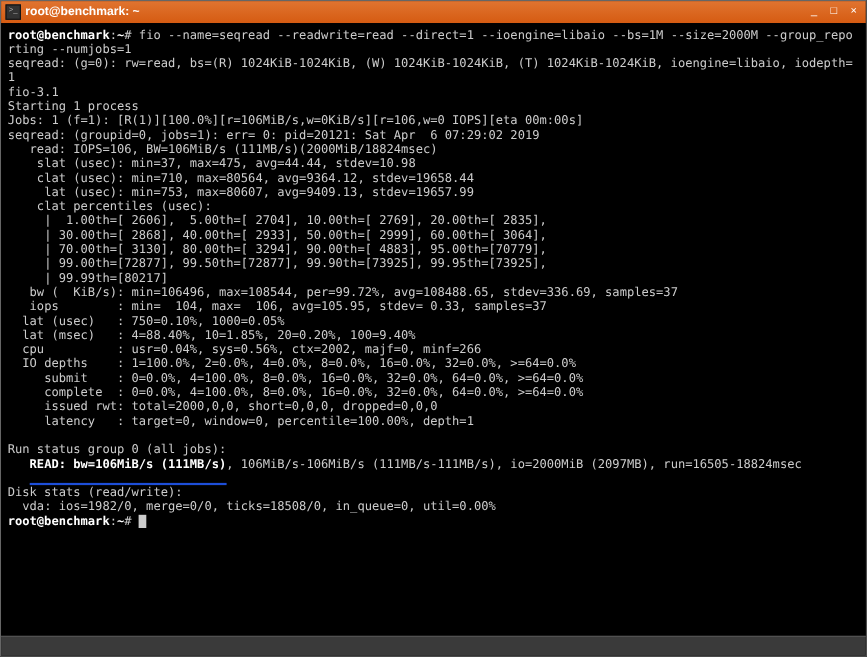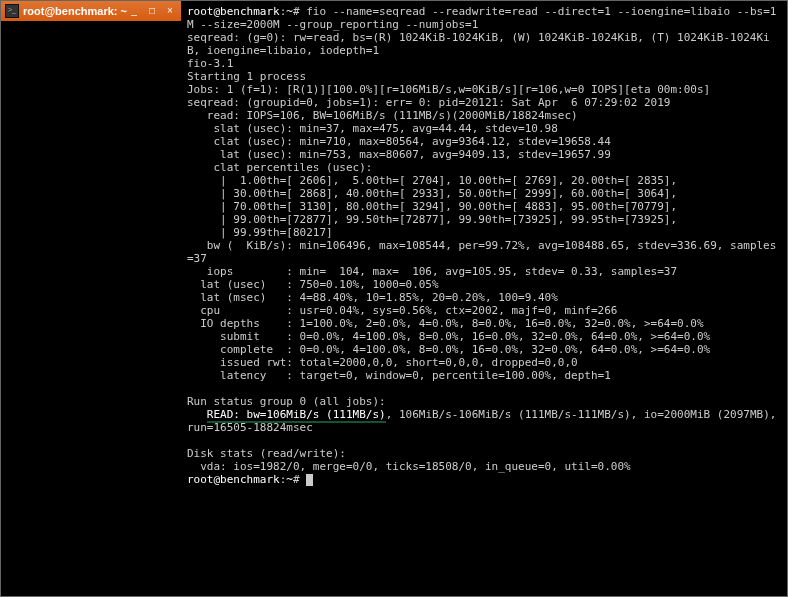--- a/index.html
+++ b/index.html
@@ -8,21 +8,21 @@
     width: 788px;
     height: 597px;
     font-family: "DejaVu Sans Mono", "Liberation Mono", monospace;
     overflow: hidden;
   }
   .window {
     width: 788px;
     height: 597px;
     background: #000;
     display: flex;
-    flex-direction: row;
+    flex-direction: column;
     border: 1px solid #666;
   }
   .titlebar {
     background: linear-gradient(to bottom, #e07430, #d55b12);
     height: 20px;
     display: flex;
     align-items: center;
     padding: 0 4px;
     font-size: 11px;
     color: #fff;
@@ -64,26 +64,26 @@
     flex: 1;
     background: #000;
     color: #ccc;
     padding: 4px 6px;
     font-size: 11px;
     line-height: 13px;
     white-space: pre-wrap;
     word-break: break-all;
     overflow: hidden;
   }
-  .terminal .white { color: #fff; font-weight: normal; }
+  .terminal .white { color: #fff; font-weight: bold; }
   .underline-red {
     color: #fff;
-    font-weight: normal;
-    border-bottom: 2px solid #14532d;
-    padding-bottom: 0px;
+    font-weight: bold;
+    border-bottom: 2px solid #1d4ed8;
+    padding-bottom: 11px;
   }
   .cursor {
     display: inline-block;
     width: 7px;
     height: 12px;
     background: #ccc;
     vertical-align: text-bottom;
   }
   .statusbar {
     height: 18px;

